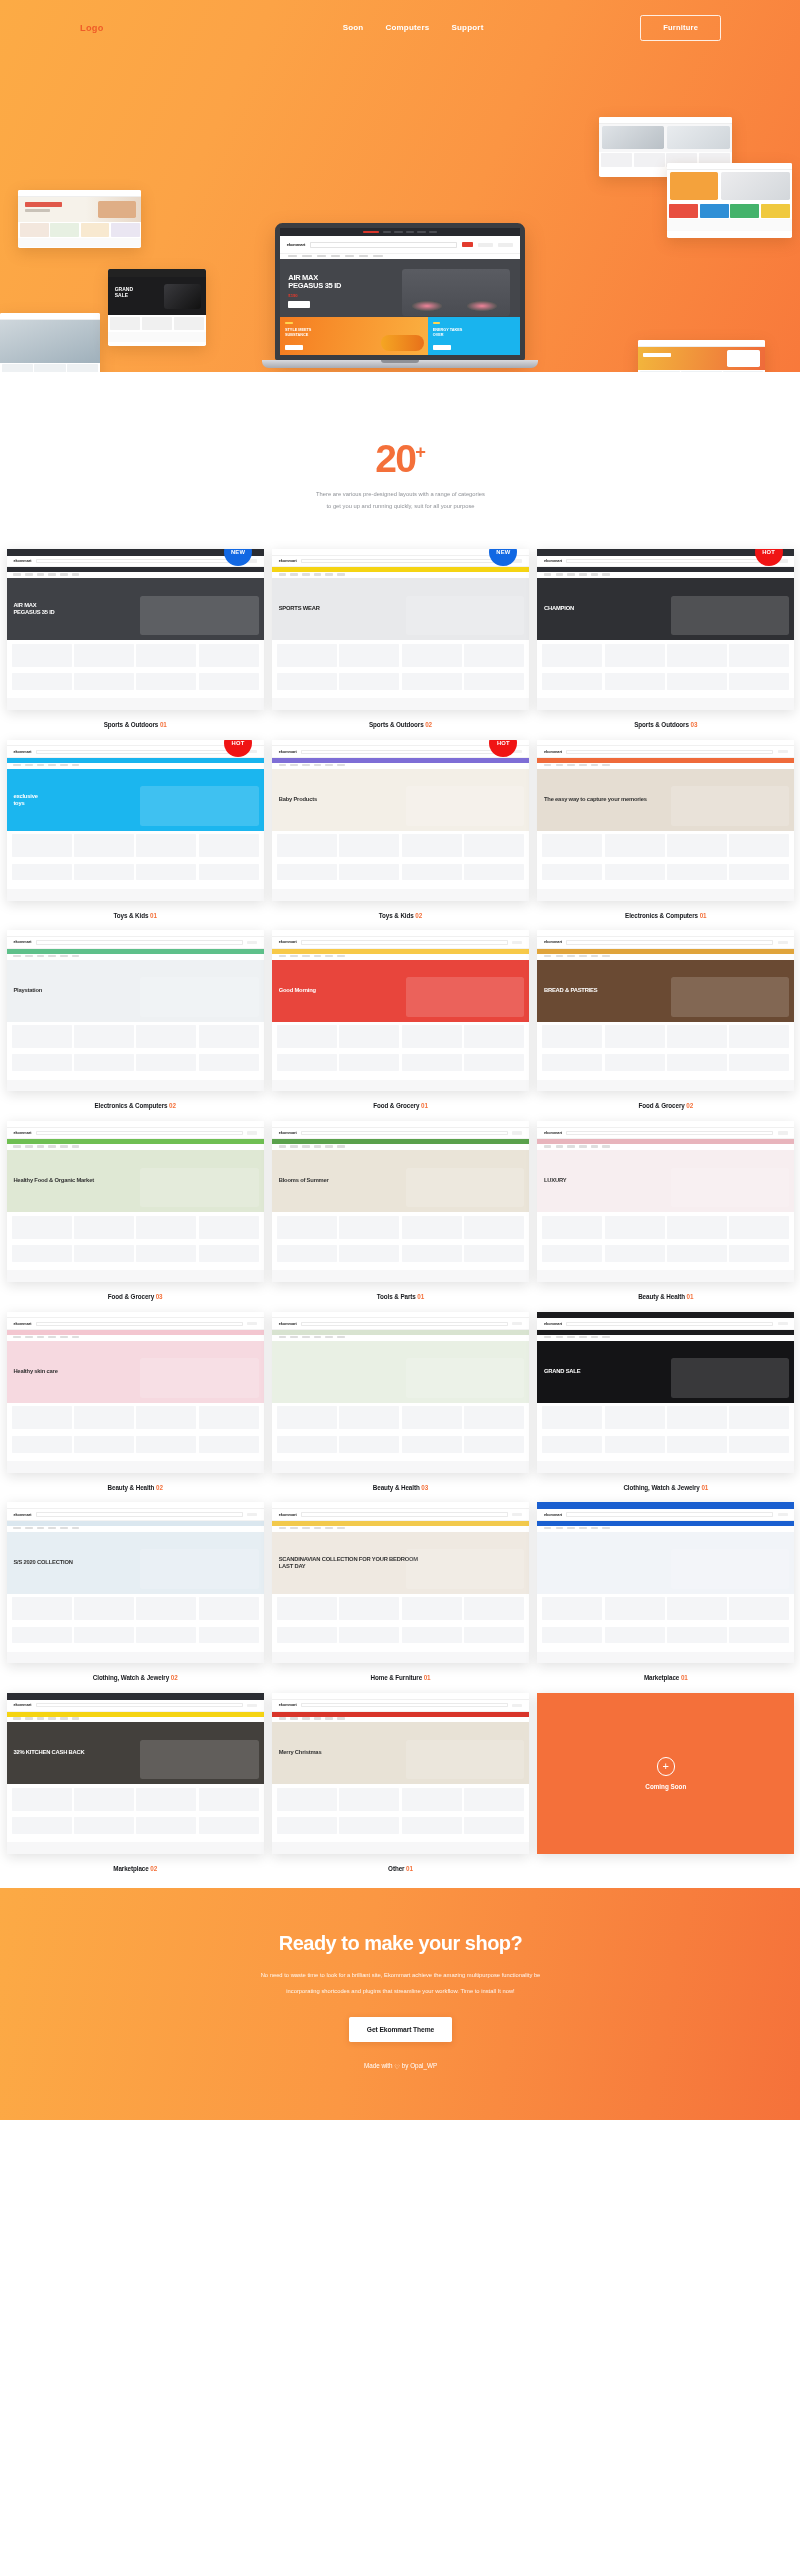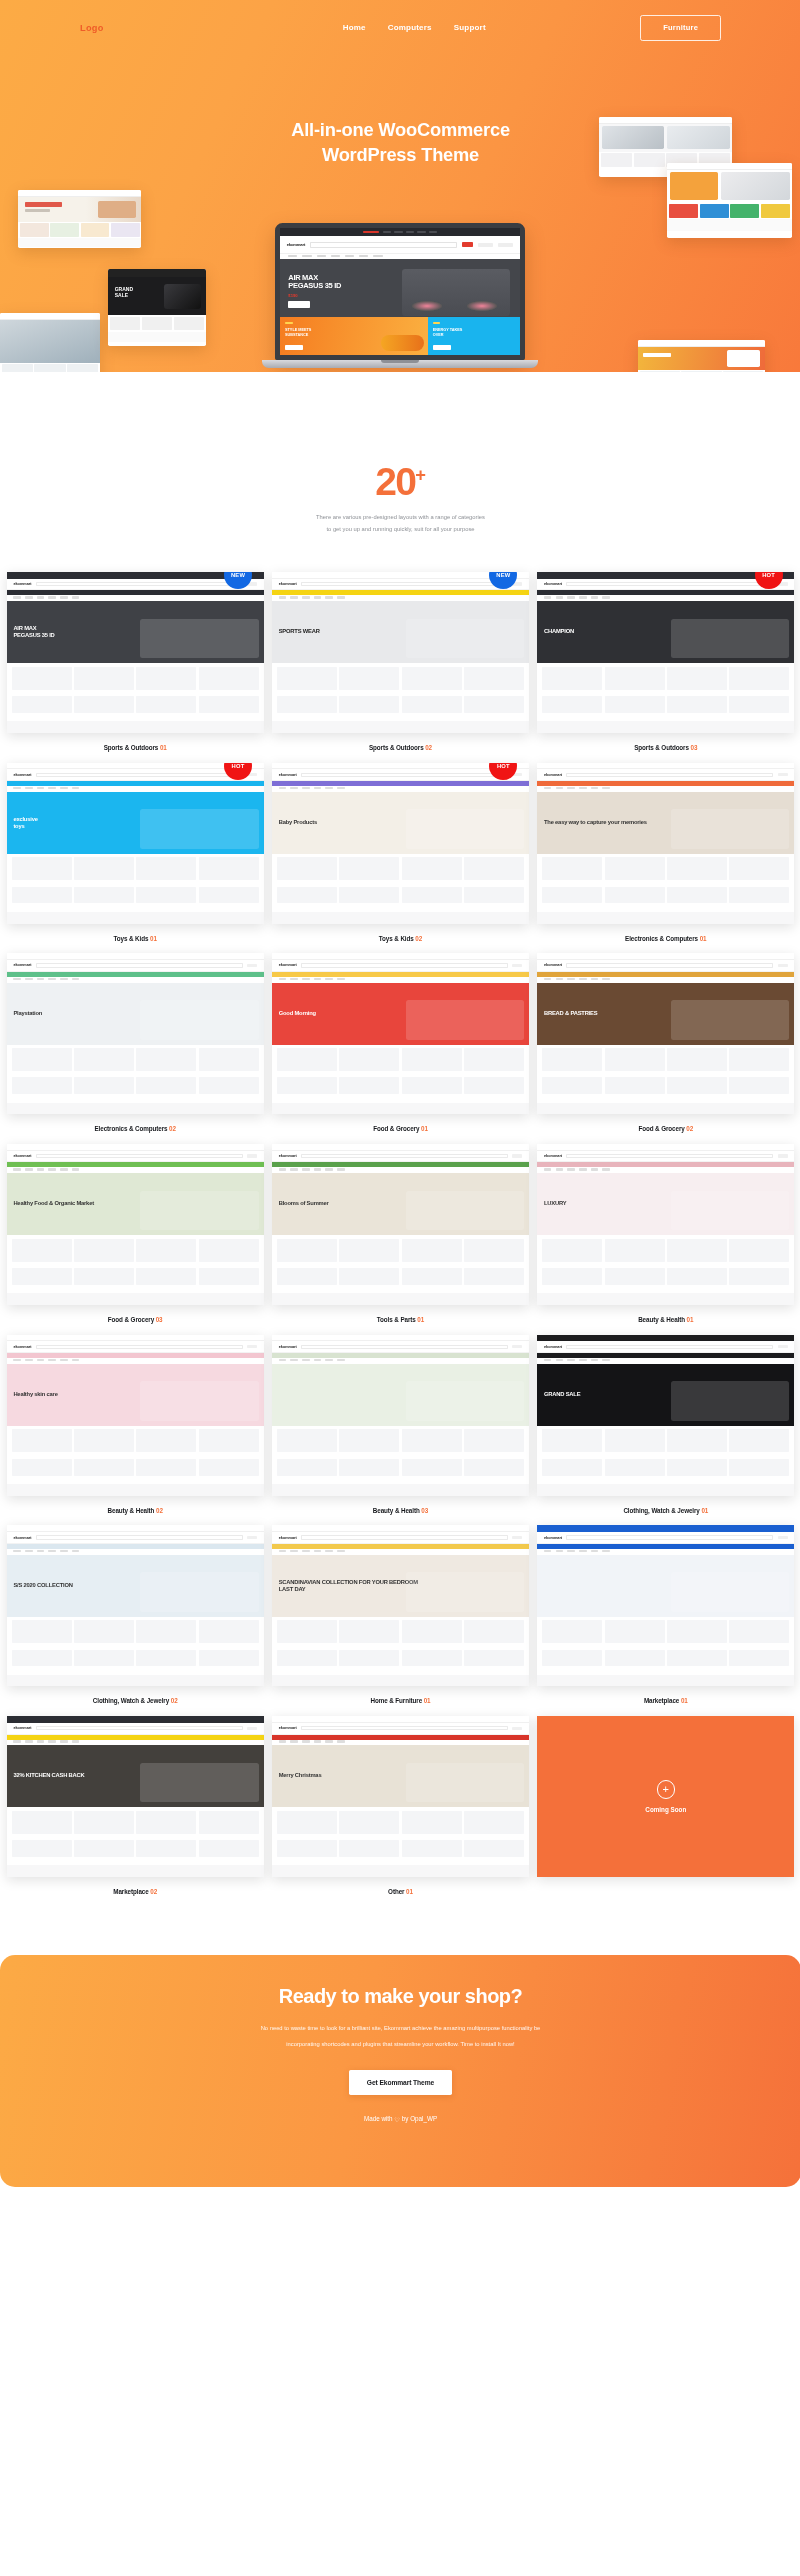--- a/index.html
+++ b/index.html
@@ -129,21 +129,21 @@
   .sc-banners{height:38px;display:flex;}
   .sc-banners .b1{flex:1.6;background:linear-gradient(100deg,#f57c20,#fbb040);position:relative;}
   .sc-banners .b2{flex:1;background:#19b4ee;position:relative;}
   .sc-banners .tag{position:absolute;left:5px;top:5px;width:7.5px;height:2.5px;background:#ffd54f;border-radius:0.8px;}
   .sc-banners .tx{position:absolute;left:5px;top:11px;color:#fff;font-size:3.8px;font-weight:bold;line-height:1.3;}
   .sc-banners .bb{position:absolute;left:5px;bottom:5px;width:18.3px;height:5px;background:#fff;border-radius:0.8px;}
   .sc-banners .b2 .bb{background:#fff;}
   .sc-banners .sh{position:absolute;right:3.3px;bottom:3.3px;width:43px;height:16.7px;border-radius:8.3px;background:linear-gradient(90deg,#f5a623,#e8711a);}
 
   
-  .demos { padding-top: 90px; background:#fff; }
+  .demos { padding-top: 67px; background:#fff; }
   .big-num {
     text-align:center; color:#f4703a; font-size:39px; font-weight:bold; line-height:1;
     letter-spacing:-1.7px;
   }
   .big-num sup { font-size:18.3px; vertical-align: super; letter-spacing:0; }
   .sec-title {
     text-align:center; color:#131417; font-size:14px; font-weight:bold;
     margin-top:15px; letter-spacing:-0.3px;
   }
   .sec-sub {
@@ -205,26 +205,25 @@
   }
   .coming .circ{
     width:18.3px;height:18.3px;border:1.2px solid #fff;border-radius:50%;
     display:flex;align-items:center;justify-content:center;color:#fff;font-size:11px;line-height:0;
     padding-bottom:1.7px;
   }
   .coming .lbl{color:#fff;font-size:6.3px;font-weight:bold;}
 
   
   .cta {
-    margin-top: 60px;
+    margin-top: 16px;
     height: 232px;
     background: linear-gradient(100deg,#fcaa45 0%,#fb9743 45%,#f5713a 100%);
     text-align:center;
-    padding-top: 30px;
-    border-radius: 15px;
+    padding-top: 44px;
   }
   .cta h2 { color:#fff; font-size:20px; font-weight:bold; letter-spacing:-0.5px; }
   .cta p { color:rgba(255,255,255,.93); font-size:5.8px; line-height:2.6; margin-top:13.3px; }
   .cta-btn {
     margin-top: 18.3px;
     background:#fff; color:#15171b; border:none;
     font-size:6.7px;font-weight:bold; padding:9.2px 18.3px; border-radius:1.7px;
     cursor:pointer; font-family:inherit; letter-spacing:-0.1px;
     box-shadow:0 1.7px 6.7px rgba(150,60,10,.18);
   }
@@ -232,21 +231,21 @@
   .made .heart{display:inline-block;transform:translateY(0.8px);}
 </style>
 </head>
 <body>
 
 <div class="hero">
 
   <div class="nav">
     <div class="logo">Logo</div>
     <div class="nav-links">
-      <a href="#">Home</a>
+      <a href="#">Soon</a>
       <a href="#">Computers</a>
       <a href="#">Support</a>
     </div>
     <button class="purchase-btn">Furniture</button>
   </div>
 
   <div class="mk" style="left:18.3px; top:190px; width:123px; height:58px;">
     <div class="wbar"></div>
     <div style="height:25px;background:linear-gradient(90deg,#f6f2ea 55%,#e8d8c8);position:relative;">
       <div style="position:absolute;left:6.7px;top:5.8px;width:37px;height:4.2px;background:#e0584a;border-radius:0.8px;"></div>
@@ -340,24 +339,20 @@
         <div style="background:#eef2f5;"></div>
       </div>
     <div class="row">
         <div style="background:#f6f7f8;"></div>
         <div style="background:#f6f7f8;"></div>
         <div style="background:#f6f7f8;"></div>
       </div>
     <div style="height:18.3px;background:#fbfbfb;"></div>
   </div>
 
-  <h1 class="hero-title">
-    <span>All-in-one WooCommerce</span><br>
-    <span>WordPress Theme</span>
-  </h1>
 
   <div class="laptop">
     <div class="lid">
       <div class="screen">
         <div class="sc-topbar">
           <i class="red"></i>
             <i></i>
             <i></i>
             <i></i>
             <i></i>

